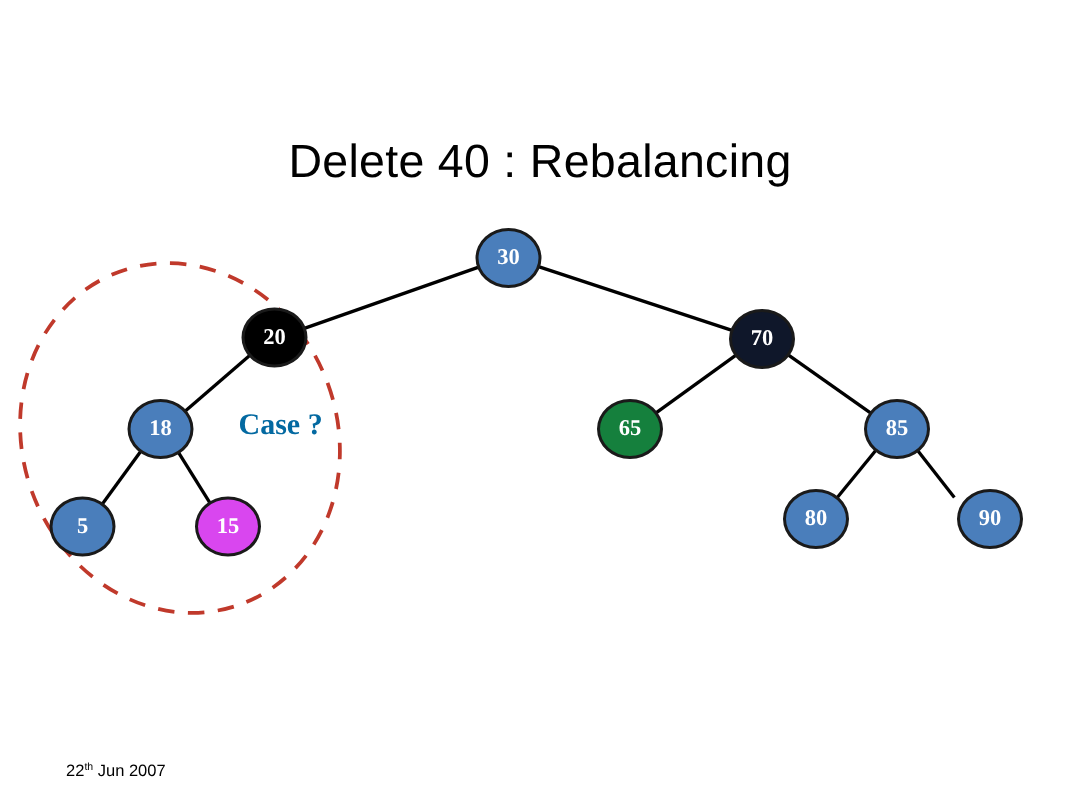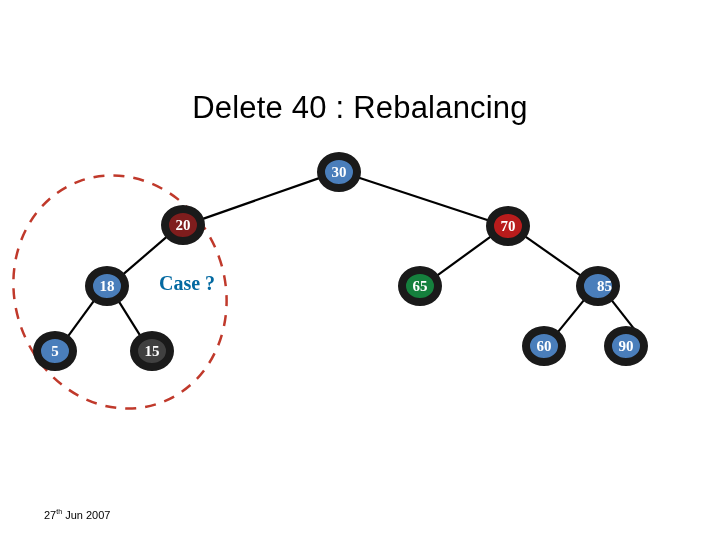--- a/index.html
+++ b/index.html
@@ -32,21 +32,21 @@
   }
   #tree-svg {
     position: absolute;
     left: 0;
     top: 0;
   }
   .node {
     position: absolute;
     border-radius: 50%;
     background: #4a7ebb;
-    border: 8px solid #14532d;
+    border: 2px solid #14532d;
     color: #ffffff;
     font-family: "Liberation Serif", serif;
     font-size: 15px;
     font-weight: bold;
     display: flex;
     align-items: center;
     justify-content: center;
     box-sizing: border-box;
     line-height: 1;
   }
@@ -92,48 +92,48 @@
       </g>
     <g id="ellipse-group">
         <ellipse cx="120" cy="292" rx="105" ry="118" fill="none" stroke="#c0392b" stroke-width="2.5" stroke-dasharray="11,9" transform="rotate(-20 120 292)"></ellipse>
       </g>
   </svg>
 
   <div id="nodes-layer">
       <div class="node" style="left: 317px; top: 152px; width: 44px; height: 40px; background: rgb(74, 126, 187); border-color: rgb(26, 26, 26); color: rgb(255, 255, 255);">
         <span>30</span>
       </div>
-      <div class="node" style="left: 161px; top: 205px; width: 44px; height: 40px; background: #7f1d1d; border-color: rgb(26, 26, 26); color: rgb(255, 255, 255);">
+      <div class="node" style="left: 161px; top: 205px; width: 44px; height: 40px; background: #000000; border-color: rgb(26, 26, 26); color: rgb(255, 255, 255);">
         <span>20</span>
       </div>
-      <div class="node" style="left: 486px; top: 206px; width: 44px; height: 40px; background: #b91c1c; border-color: rgb(26, 26, 26); color: rgb(255, 255, 255);">
+      <div class="node" style="left: 486px; top: 206px; width: 44px; height: 40px; background: #0f172a; border-color: rgb(26, 26, 26); color: rgb(255, 255, 255);">
         <span>70</span>
       </div>
       <div class="node" style="left: 85px; top: 266px; width: 44px; height: 40px; background: rgb(74, 126, 187); border-color: rgb(26, 26, 26); color: rgb(255, 255, 255);">
         <span>18</span>
       </div>
       <div class="node" style="left: 398px; top: 266px; width: 44px; height: 40px; background: #15803d; border-color: rgb(26, 26, 26); color: rgb(255, 255, 255);">
         <span>65</span>
       </div>
-      <div class="node" style="left: 576px; top: 266px; width: 44px; height: 40px; background: rgb(74, 126, 187); border-color: rgb(26, 26, 26); color: rgb(255, 255, 255); justify-content: flex-end;">
+      <div class="node" style="left: 576px; top: 266px; width: 44px; height: 40px; background: rgb(74, 126, 187); border-color: rgb(26, 26, 26); color: rgb(255, 255, 255);">
         <span>85</span>
       </div>
       <div class="node" style="left: 33px; top: 331px; width: 44px; height: 40px; background: rgb(74, 126, 187); border-color: rgb(26, 26, 26); color: rgb(255, 255, 255);">
         <span>5</span>
       </div>
-      <div class="node" style="left: 130px; top: 331px; width: 44px; height: 40px; background: #404040; border-color: rgb(26, 26, 26); color: rgb(255, 255, 255);">
+      <div class="node" style="left: 130px; top: 331px; width: 44px; height: 40px; background: #d946ef; border-color: rgb(26, 26, 26); color: rgb(255, 255, 255);">
         <span>15</span>
       </div>
       <div class="node" style="left: 522px; top: 326px; width: 44px; height: 40px; background: rgb(74, 126, 187); border-color: rgb(26, 26, 26); color: rgb(255, 255, 255);">
-        <span>60</span>
+        <span>80</span>
       </div>
-      <div class="node" style="left: 604px; top: 326px; width: 44px; height: 40px; background: rgb(74, 126, 187); border-color: rgb(26, 26, 26); color: rgb(255, 255, 255);">
+      <div class="node" style="left: 638px; top: 326px; width: 44px; height: 40px; background: rgb(74, 126, 187); border-color: rgb(26, 26, 26); color: rgb(255, 255, 255);">
         <span>90</span>
       </div>
     </div>
 
   <div class="case-label" id="case-label" style="left:159px; top:272px;">Case ?</div>
 
   <div id="footer">
-    <span>27</span><sup>th</sup><span> Jun 2007</span>
+    <span>22</span><sup>th</sup><span> Jun 2007</span>
   </div>
 
 </div>
 
 </body></html>

